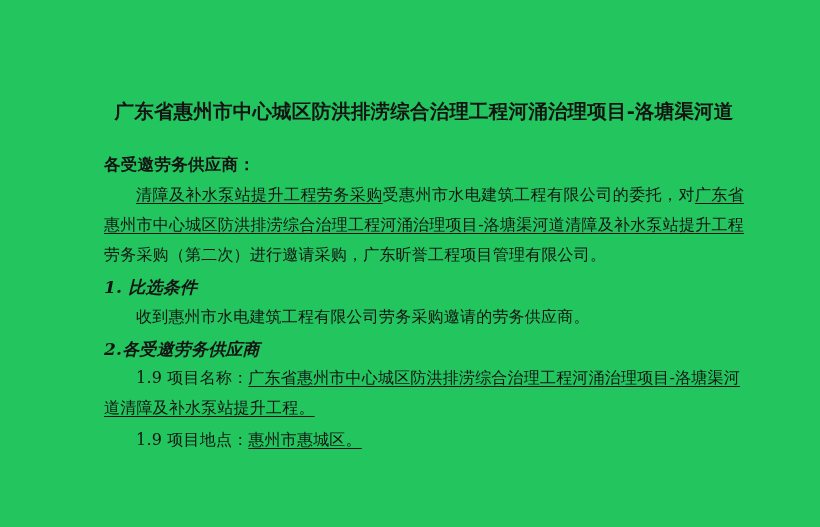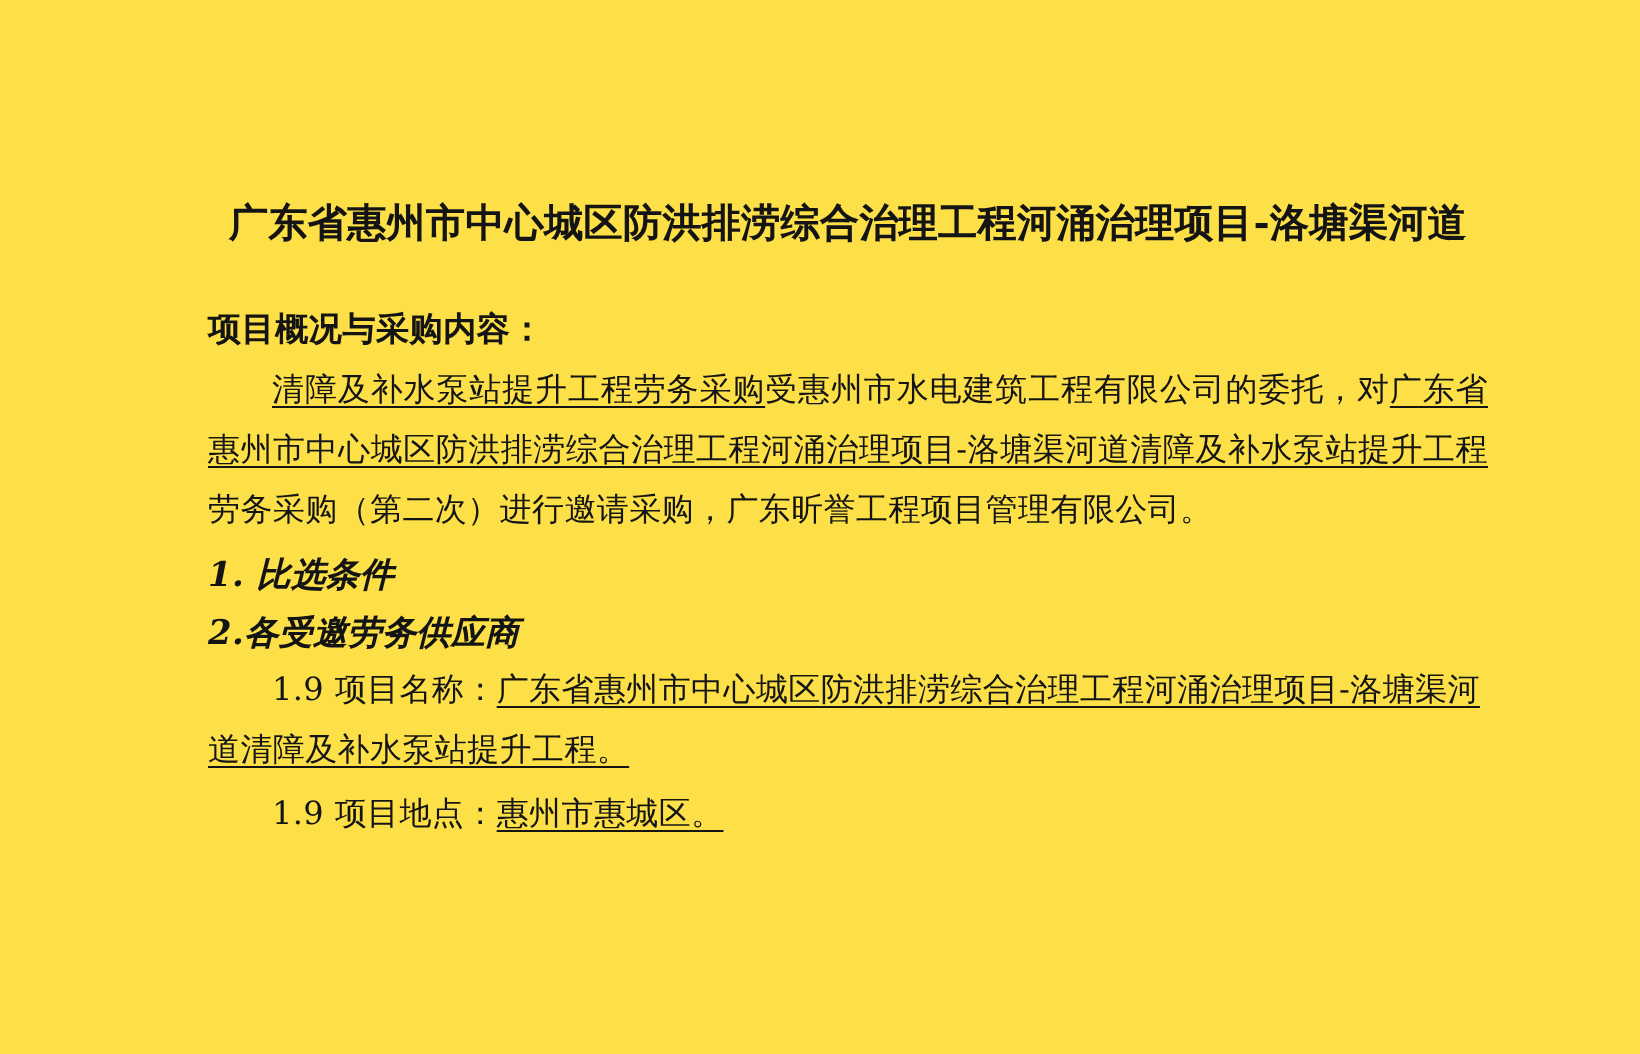--- a/index.html
+++ b/index.html
@@ -11,21 +11,21 @@
     height: 527px;
     overflow: hidden;
     background: #ffffff;
     font-family: "DejaVu Serif", "Liberation Serif", serif;
     color: #141414;
   }
   .page {
     position: relative;
     width: 820px;
     height: 527px;
-    background: #fde047;
+    background: #22c55e;
     box-sizing: border-box;
     padding: 88px 76px 0 104px;
   }
   .title {
     font-size: 19.5px;
     font-weight: bold;
     line-height: 48px;
     text-align: center;
     letter-spacing: 0.2px;
     margin: 0 0 6px 0;
@@ -77,28 +77,29 @@
 </style>
 </head>
 <body>
 
 <div class="page">
 
   <h1 class="title">
     <span>广东省惠州市中心城区防洪排涝综合治理工程河涌治理项目-洛塘渠河道</span>
   </h1>
 
-  <div class="salutation">项目概况与采购内容：</div>
+  <div class="salutation">各受邀劳务供应商：</div>
 
   <p class="body-para indent-2"><span class="u">清障及补水泵站提升工程劳务采购</span><span>受惠州市水电建筑工程有限公司的委托，对</span><span class="u">广东省惠州市中心城区防洪排涝综合治理工程河涌治理项目-洛塘渠河道清障及补水泵站提升工程</span><span>劳务采购（第二次）进行邀请采购，广东昕誉工程项目管理有限公司。</span></p>
 
   <div class="section-head">
     <span class="num">1.</span>
     <span>比选条件</span>
   </div>
+  <p class="sub-para">收到惠州市水电建筑工程有限公司劳务采购邀请的劳务供应商。</p>
 
   <div class="section-head">
     <span class="num">2.</span><span>各受邀劳务供应商</span>
   </div>
 
   <p class="sub-para tight"><span>1.9 项目名称：</span><span class="u">广东省惠州市中心城区防洪排涝综合治理工程河涌治理项目-洛塘渠河道清障及补水泵站提升工程。</span></p>
 
   <p class="sub-para tight"><span>1.9 项目地点：</span><span class="u">惠州市惠城区。</span></p>
 
 </div>

